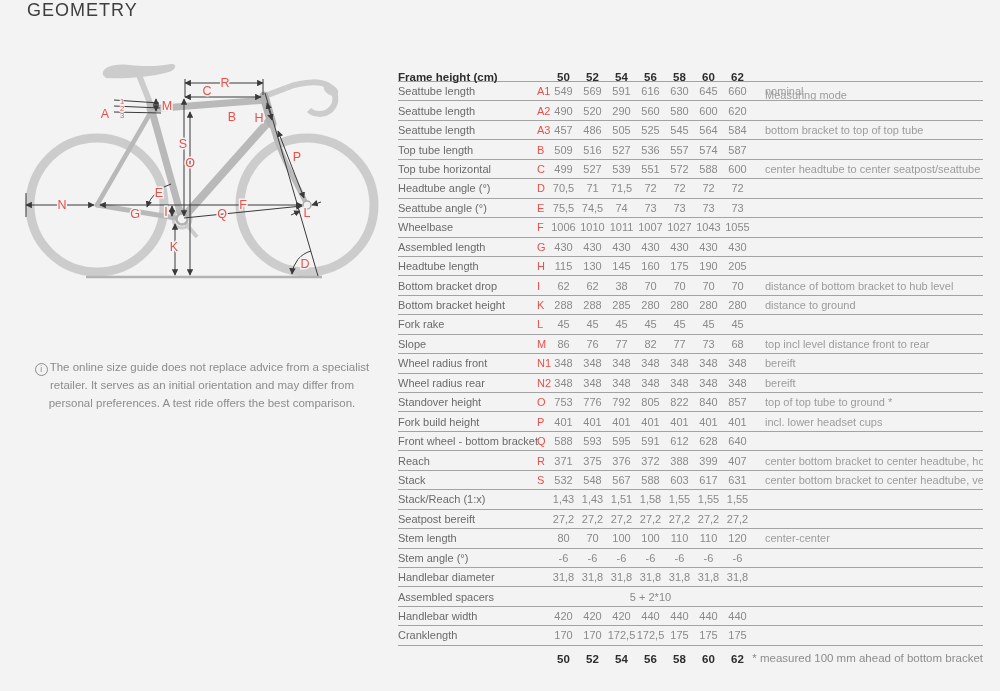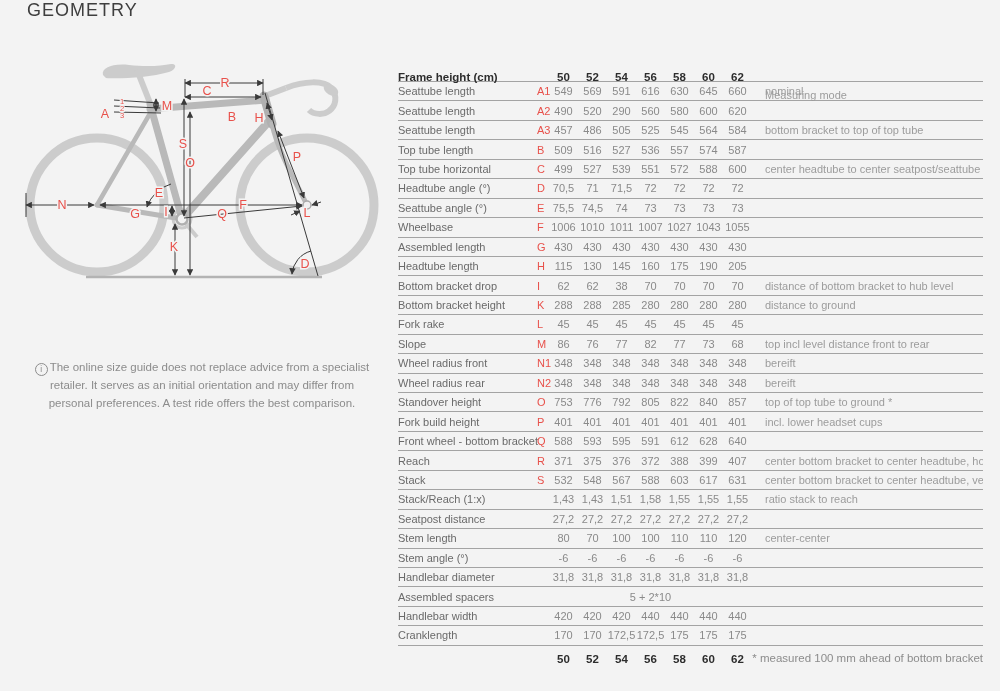--- a/index.html
+++ b/index.html
@@ -413,24 +413,23 @@
     <div class="trow">
       <div class="c-label">Stack/Reach (1:x)</div>
       <div class="c-code"></div>
       <div class="c-val">1,43</div>
       <div class="c-val">1,43</div>
       <div class="c-val">1,51</div>
       <div class="c-val">1,58</div>
       <div class="c-val">1,55</div>
       <div class="c-val">1,55</div>
       <div class="c-val">1,55</div>
-      <div class="c-mode">ratio stack to reach</div>
-    </div>
-    <div class="trow">
-      <div class="c-label">Seatpost distance</div>
+    </div>
+    <div class="trow">
+      <div class="c-label">Seatpost bereift</div>
       <div class="c-code"></div>
       <div class="c-val">27,2</div>
       <div class="c-val">27,2</div>
       <div class="c-val">27,2</div>
       <div class="c-val">27,2</div>
       <div class="c-val">27,2</div>
       <div class="c-val">27,2</div>
       <div class="c-val">27,2</div>
       <div class="c-mode"></div>
     </div>

